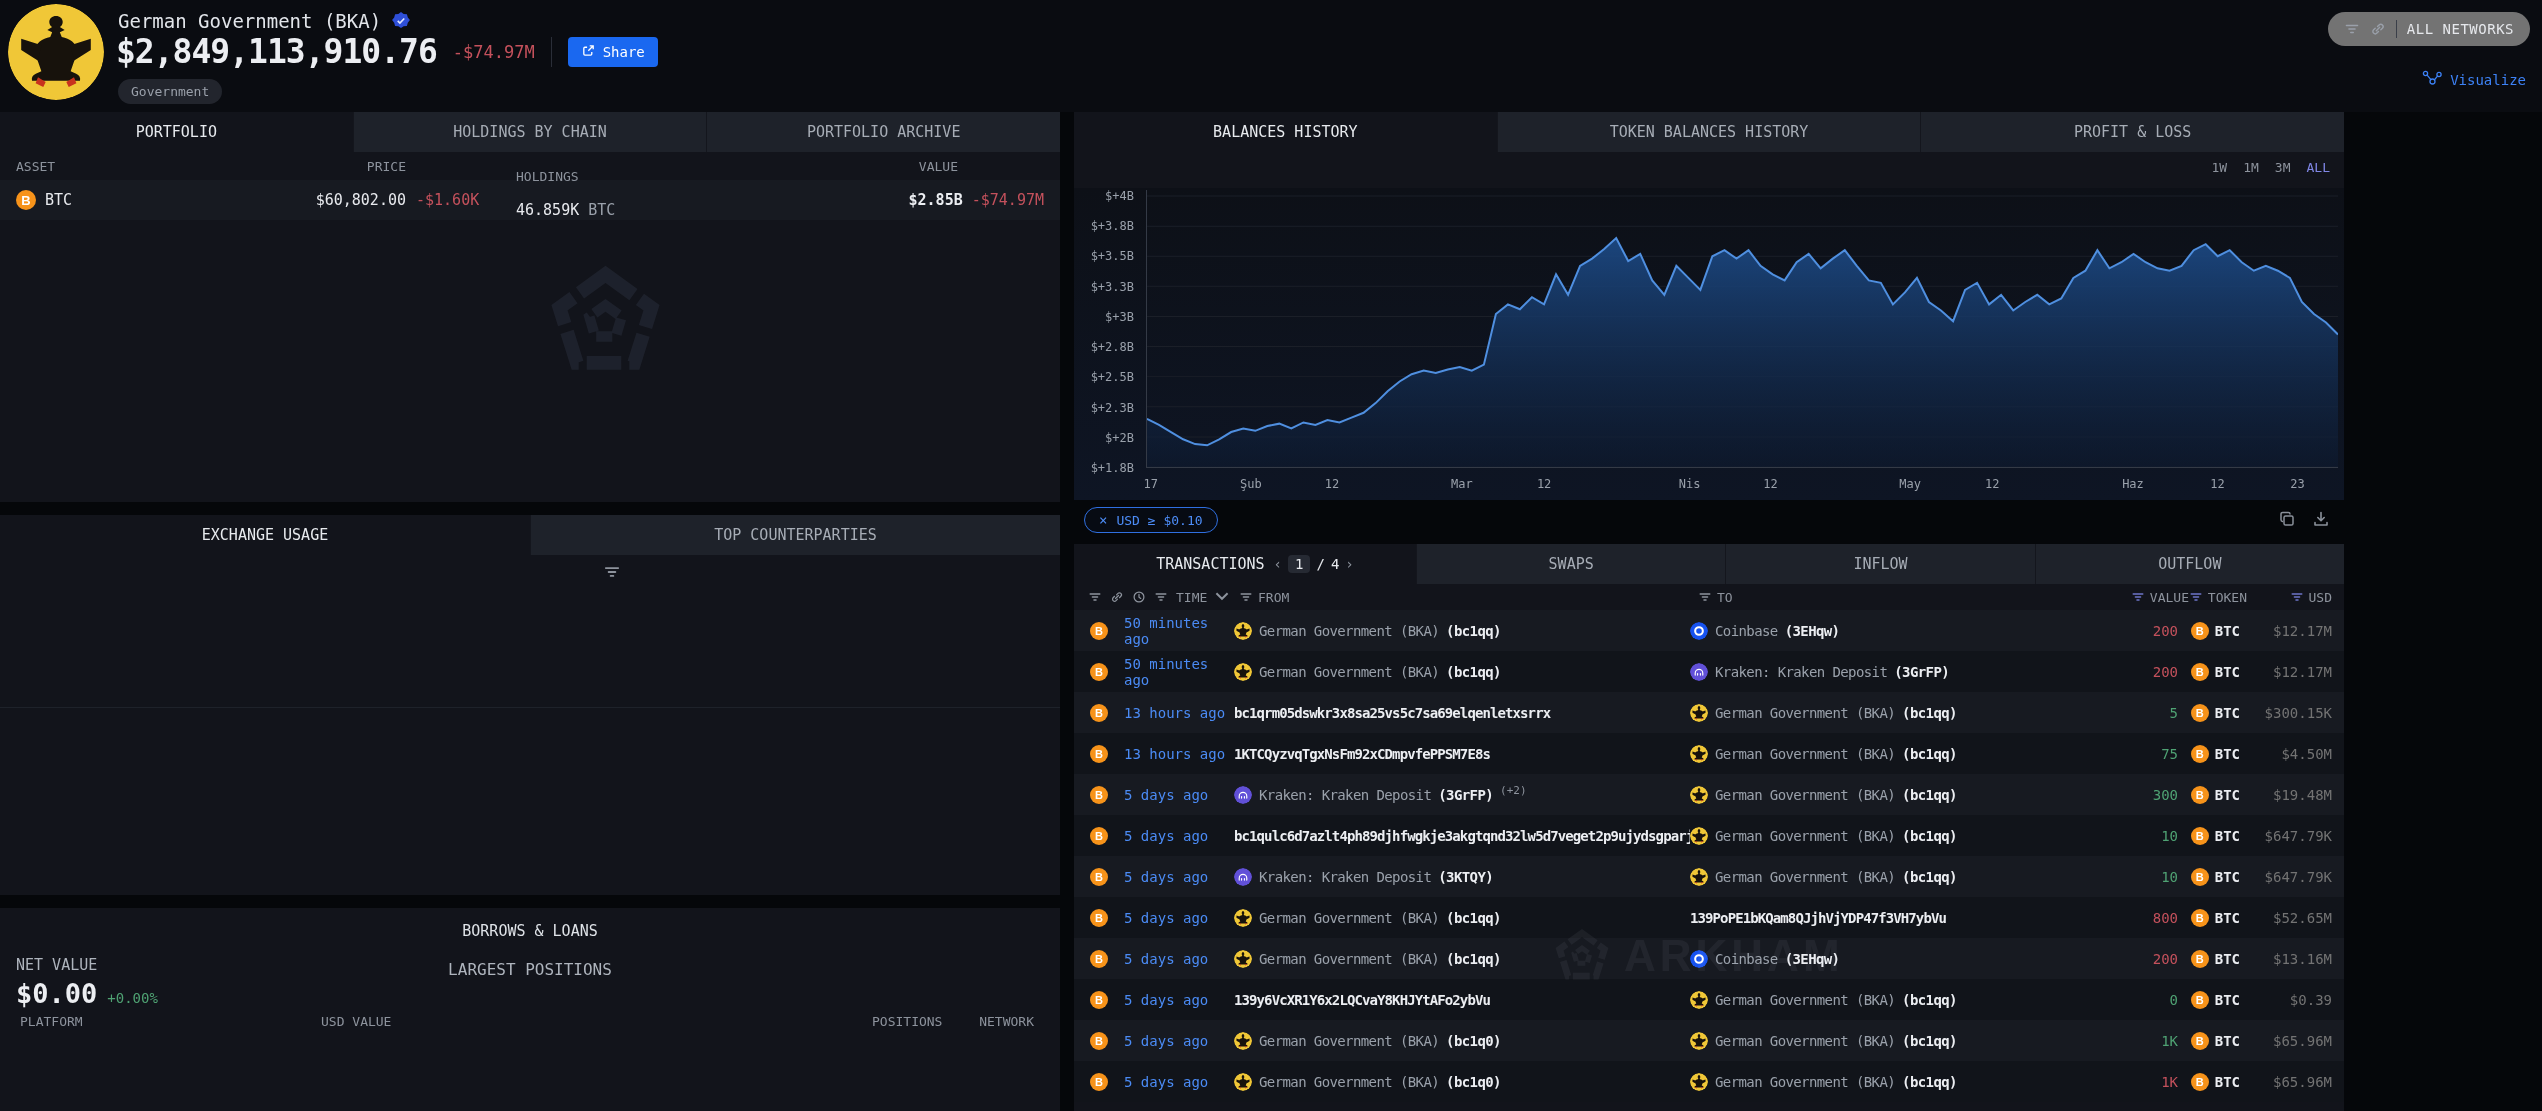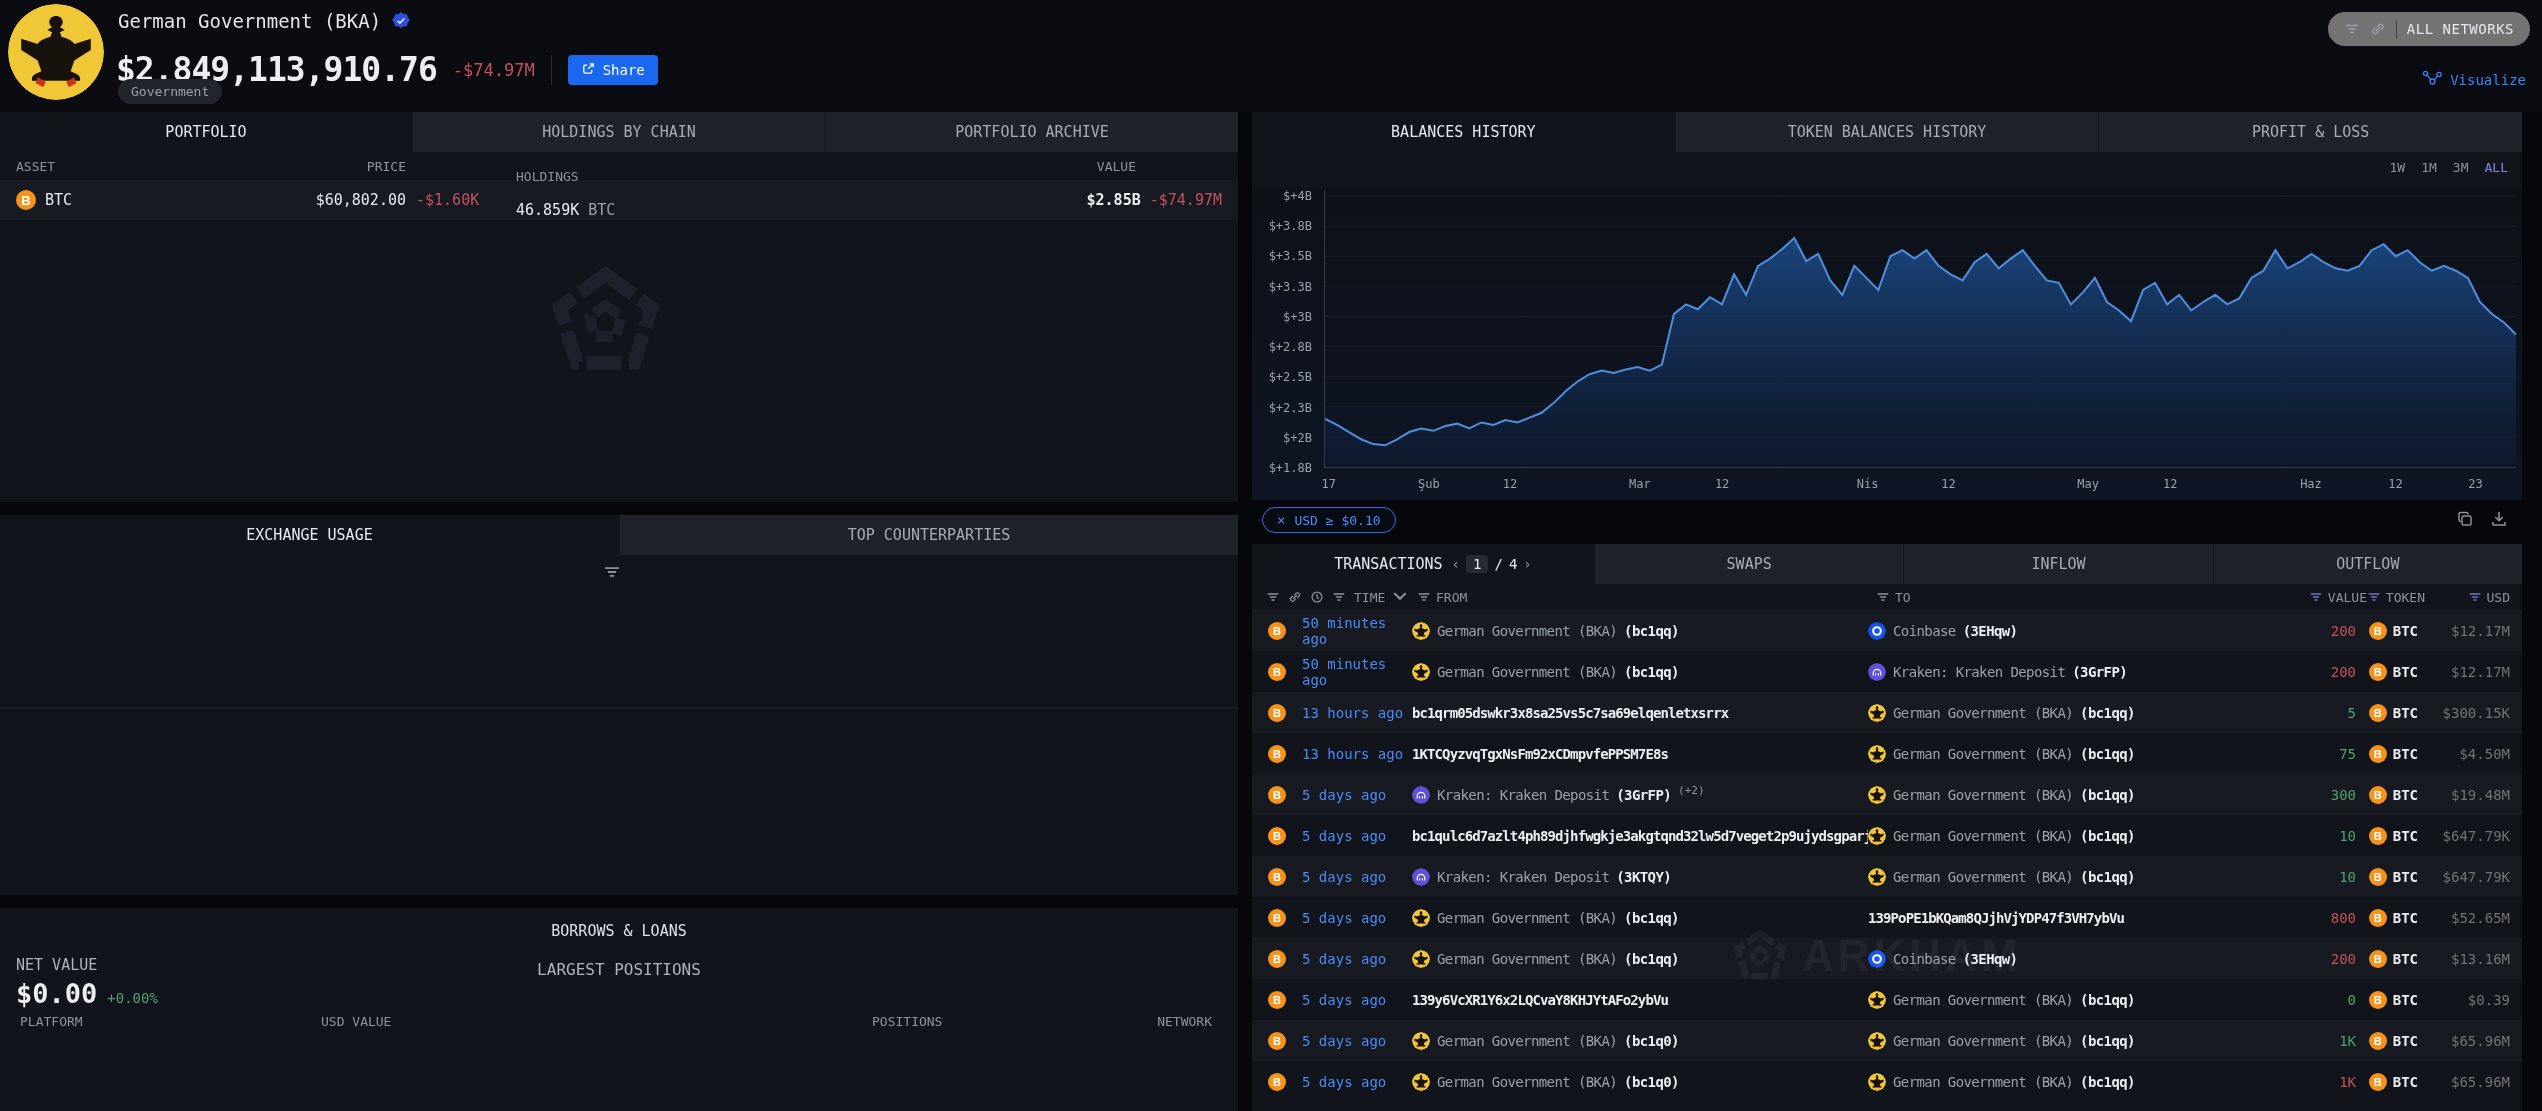--- a/index.html
+++ b/index.html
@@ -5,41 +5,41 @@
   * { margin:0; padding:0; box-sizing:border-box; }
   html,body { width:2542px; height:1111px; overflow:hidden; background:#05070a;
     font-family:"DejaVu Sans Mono","Liberation Mono",monospace; color:#e8eaee; }
 
   
   .hdr { position:relative; height:112px; background:#0a0c11; }
   .avatar-lg { position:absolute; left:8px; top:4px; width:96px; height:96px; border-radius:50%; overflow:hidden; }
   .hdr-title-row { position:absolute; left:118px; top:10px; display:flex; align-items:center; gap:10px; }
   .hdr-title { font-size:19px; color:#e2e5ea; letter-spacing:0; }
   .badge-ic { width:20px; height:20px; display:inline-block; }
-  .hdr-bal-row { position:absolute; left:116px; top:50px; display:flex; align-items:center; gap:16px; }
+  .hdr-bal-row { position:absolute; left:116px; top:32px; display:flex; align-items:center; gap:16px; }
   .hdr-bal { font-size:33px; font-weight:700; color:#eceef2; letter-spacing:-1px; }
   .hdr-delta { font-size:17px; color:#c4515c; }
   .vdiv { width:1px; height:30px; background:#2a2e38; }
   .share-btn { display:flex; align-items:center; gap:7px; background:#1a68f0; color:#fff;
     font-size:14px; padding:6px 13px; border-radius:4px; cursor:pointer; }
   .share-btn svg { width:15px; height:15px; }
   .tag { position:absolute; left:118px; top:79px; background:#22252d; color:#9aa0aa;
     font-size:13px; padding:5px 13px; border-radius:13px; }
   .nets-pill { position:absolute; right:12px; top:12px; height:34px; display:flex; align-items:center;
     gap:10px; background:#737373; border-radius:17px; padding:0 16px; cursor:pointer; }
   .nets-pill svg { width:16px; height:16px; color:#9aa0aa; }
   .nets-div { width:1px; height:18px; background:#3a3f49; }
   .nets-label { font-size:14px; color:#e6e8ec; letter-spacing:0.5px; }
   .visualize { position:absolute; right:16px; top:70px; display:flex; align-items:center; gap:8px;
     color:#3d82f6; font-size:14px; cursor:pointer; }
   .visualize svg { width:20px; height:16px; }
 
   
   .cols { display:flex; gap:14px; height:999px; }
-  .col-l { width:1238px; display:flex; flex-direction:column; }
+  .col-l { width:1060px; display:flex; flex-direction:column; }
   .col-r { width:1270px; display:flex; flex-direction:column; }
   .panel { position:relative; background:#12141b; }
 
   
   .tabbar { display:flex; height:40px; }
   .tab { flex:1; display:flex; align-items:center; justify-content:center; gap:9px;
     background:#1e222a; color:#a7adb6; font-size:15px; cursor:pointer; border-left:1px solid #14161d; }
   .tab:first-child { border-left:none; }
   .tab.active { background:transparent; color:#e7eaee; }
 

